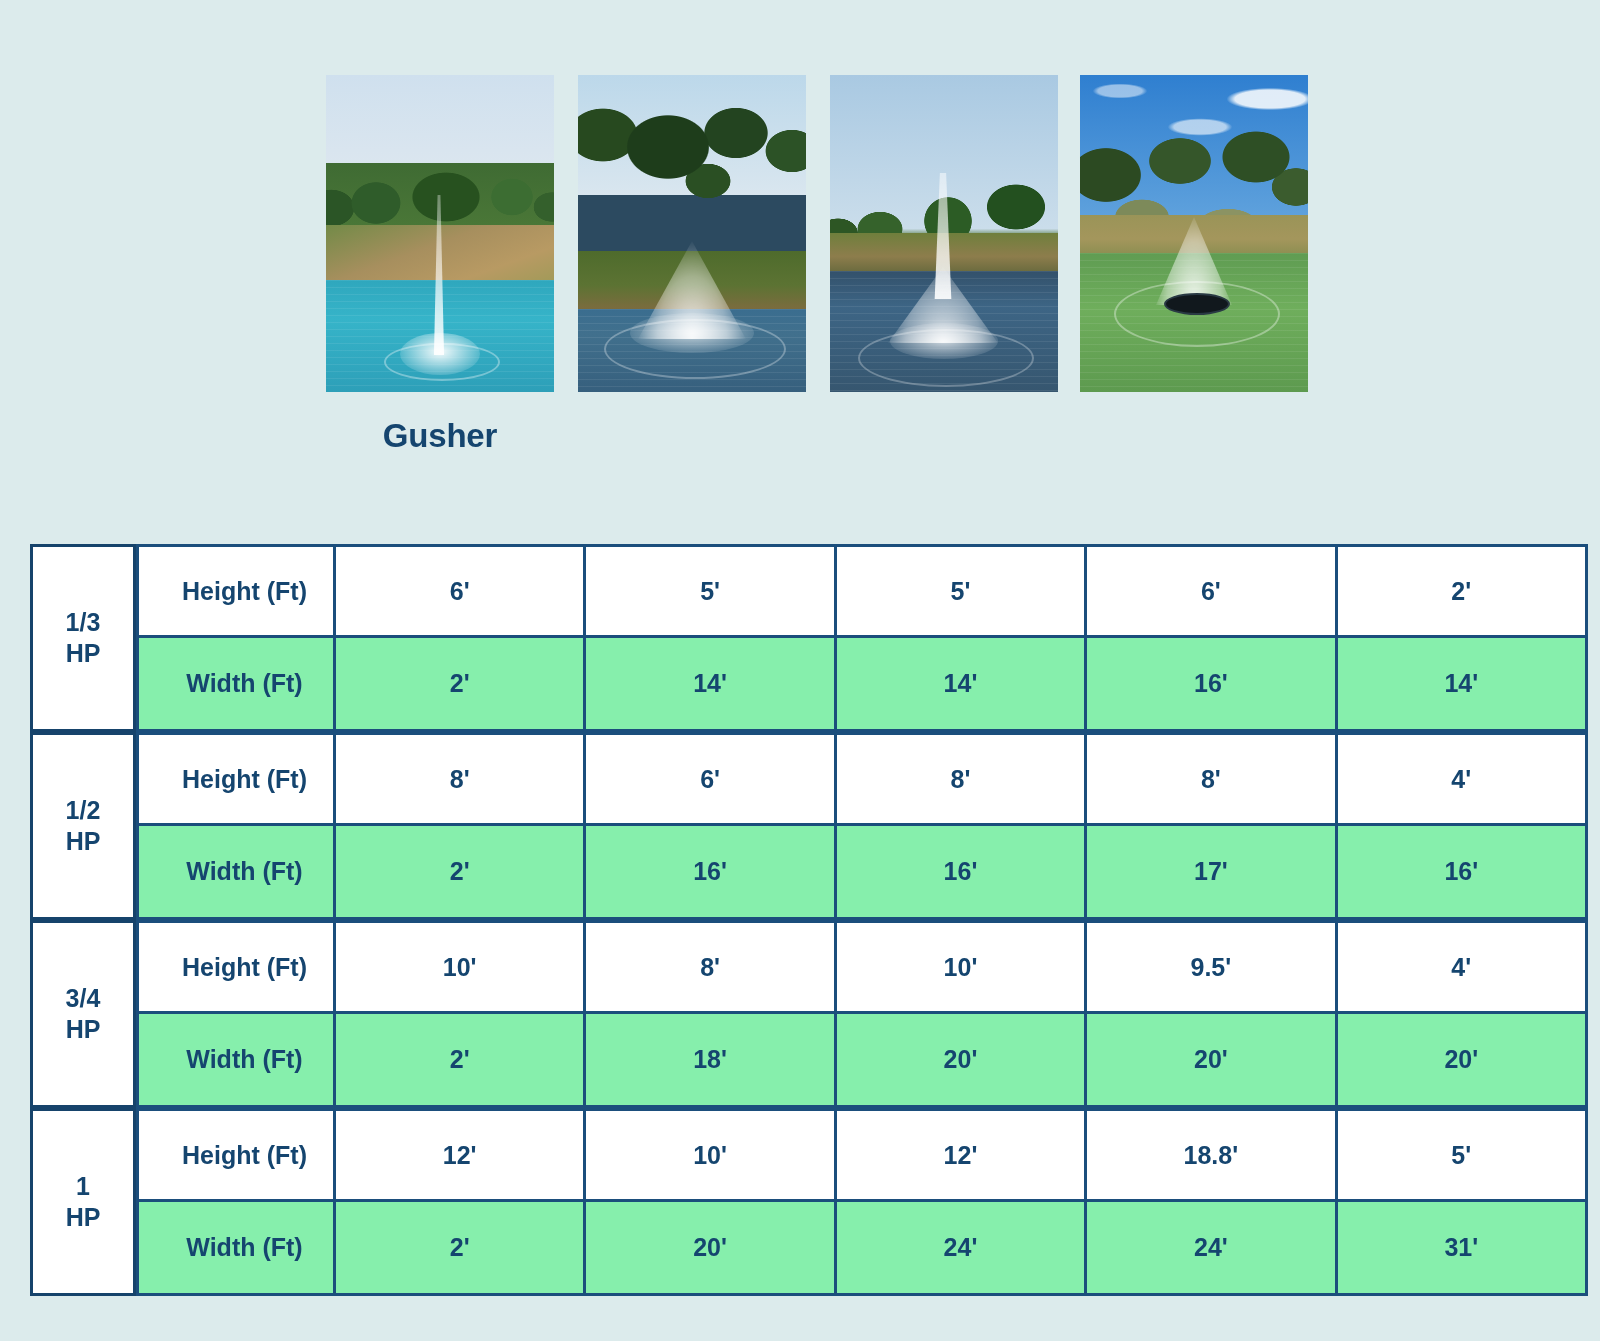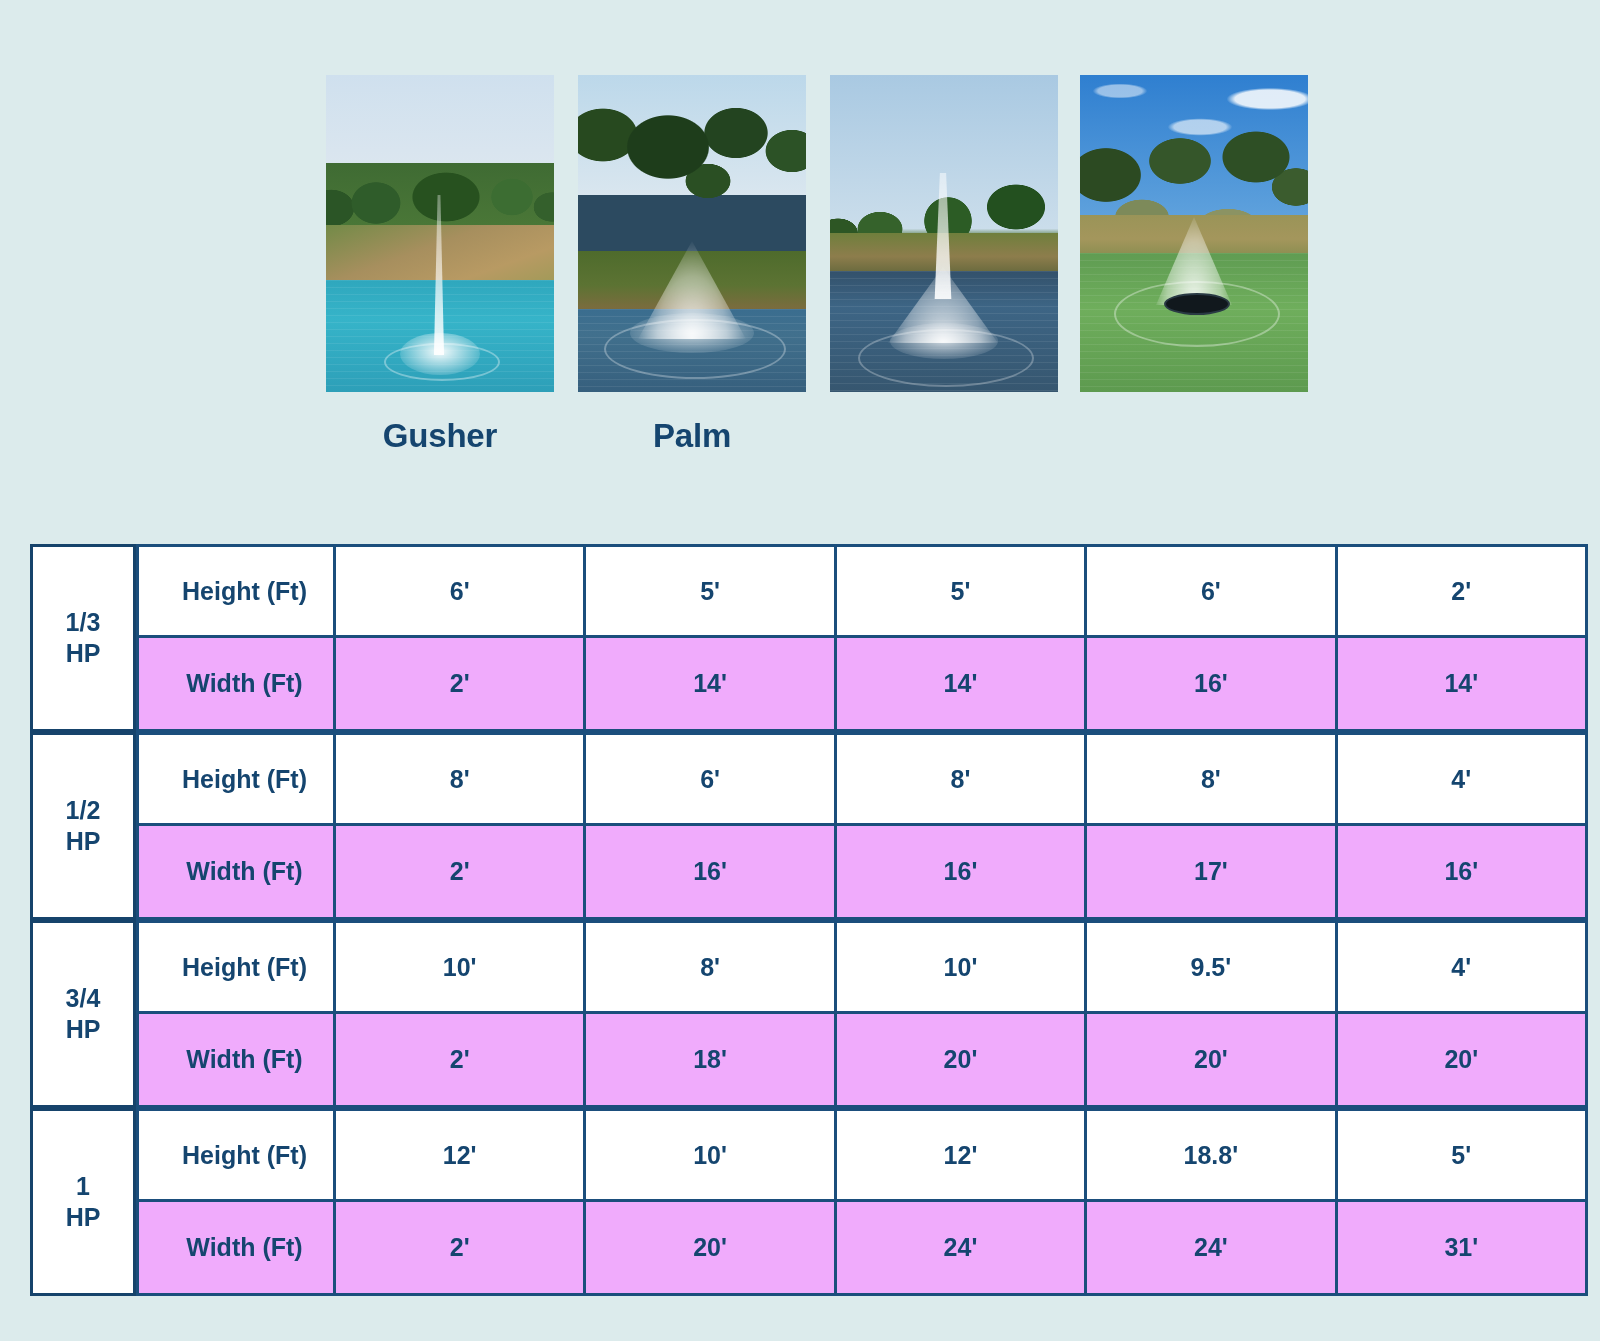--- a/index.html
+++ b/index.html
@@ -165,21 +165,21 @@
     line-height: 1.25;
     position: relative;
   }
   .metric-cell {
     width: 200px;
     text-align: left;
     padding-left: 18px;
     font-size: 25px;
   }
   .row-h td:not(.hp-cell) { background: #ffffff; }
-  .row-w td:not(.hp-cell) { background: #f0abfc; }
+  .row-w td:not(.hp-cell) { background: #86efac; }
 
   td.cell {
     border-right: 3px solid #1b4e7c;
     border-bottom: 3px solid #1b4e7c;
   }
   td.first-data { border-left: 3px solid #1b4e7c; }
   tr.row-h td.cell { border-top: 3px solid #1b4e7c; }
   tr.group-mid td.cell { border-top: none; }
 </style>
 </head>
@@ -223,21 +223,20 @@
         left:60px; top:166px; width:108px; height:98px;
         background: radial-gradient(ellipse at 50% 100%, rgba(255,255,255,.9) 0%, rgba(255,255,255,.45) 45%, transparent 72%);
         clip-path: polygon(50% 0%, 100% 100%, 0% 100%); filter: blur(.7px);"></div>
       <div class="ripple" style="
         left:52px; top:238px; width:124px; height:40px;
         background: radial-gradient(ellipse at 50% 50%, rgba(255,255,255,.7), rgba(255,255,255,.12) 70%, transparent 78%);"></div>
       <div class="ripple" style="
         left:26px; top:244px; width:178px; height:56px;
         border:2px solid rgba(255,255,255,.3);"></div>
     </div>
-    <div class="fountain-label">Palm</div>
   </div>
 
   <div class="fountain-card" style="left:830px;">
     <div class="fountain-photo">
       <div class="sky tj-sky"></div>
       <div class="treeline tj-trees"></div>
       <div class="bank tj-bank"></div>
       <div class="water tj-water">
         <div class="streaks"></div>
       </div>

